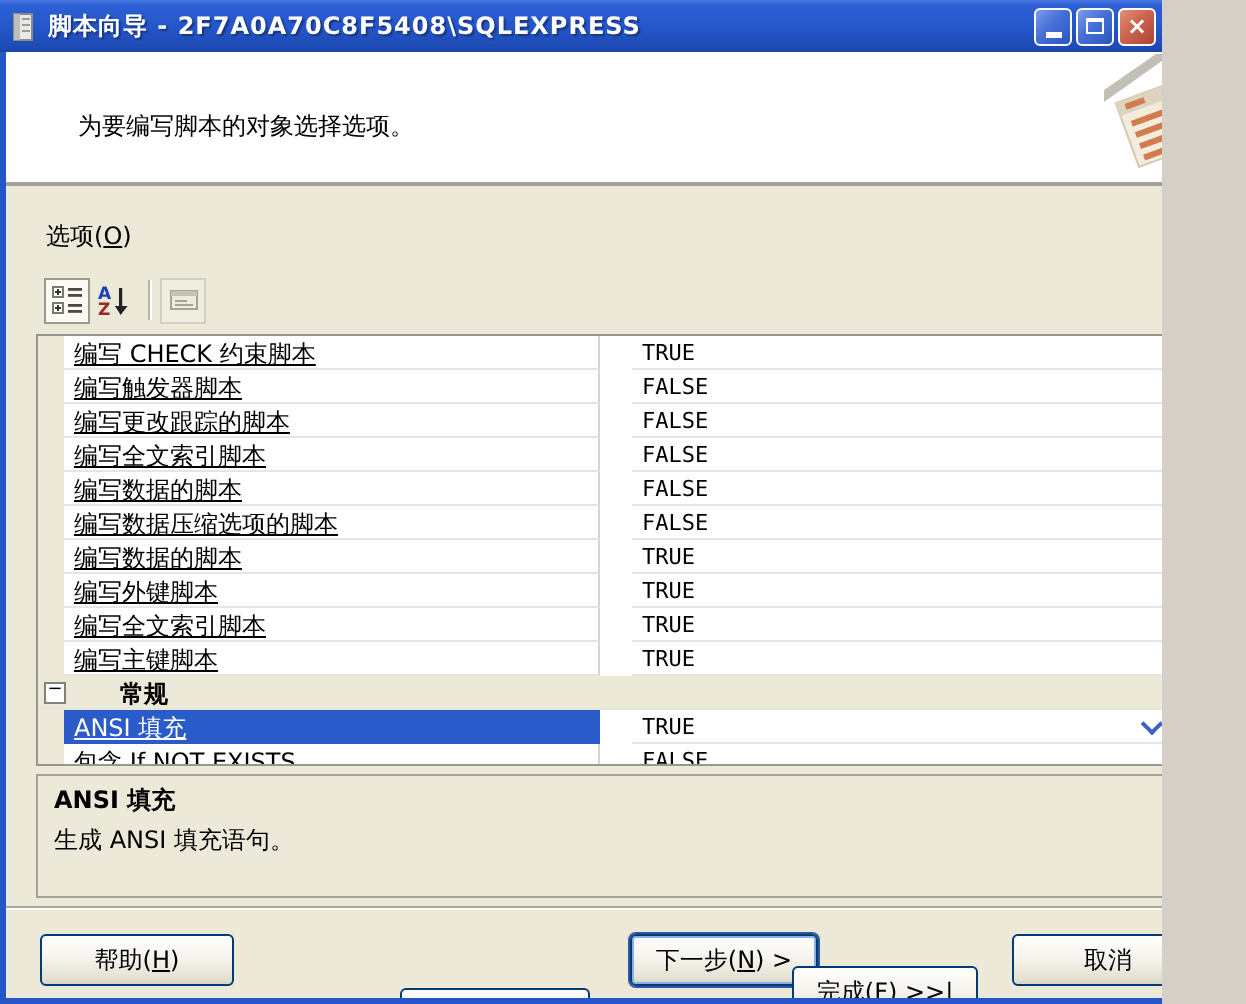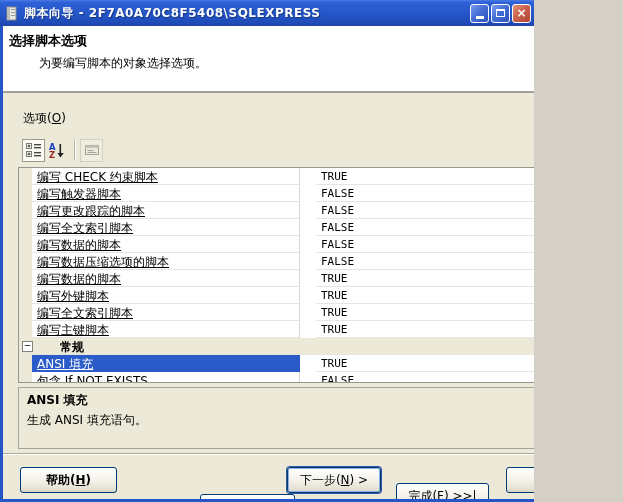--- a/index.html
+++ b/index.html
@@ -1,17 +1,17 @@
 <!DOCTYPE html>
 <html style="--frame: #2456C8; --dialog-bg: #ECE9D8; --selection: #2B5BC8; --grid-bg: #FFFFFF;"><head>
 <meta charset="utf-8">
 <style>
   html,body{margin:0;padding:0;background:#d4d0c8;}
   #window{
-    position:relative;width:534px;height:502px;overflow:hidden;
+    position:relative;width:581px;height:502px;overflow:hidden;
     background:var(--frame,#2456C8);
     font-family:"DejaVu Sans","Liberation Sans",sans-serif;
     font-size:12px;color:#000;
   }
   
   .titlebar{
     position:absolute;left:0;top:0;width:100%;height:26px;
     background:linear-gradient(180deg,#4A7AE4 0%,#2E60D6 10%,#2456C8 55%,#1D4AB4 92%,#1B44A6 100%);
     display:flex;align-items:center;box-sizing:border-box;padding:0 3px 0 5px;
   }
@@ -136,21 +136,20 @@
         <span class="glyph-max"></span>
       </span>
     <span class="winbtn close">
         <span>×</span>
       </span>
   </div>
 
   <div class="content">
 
     <div class="header">
-      <div class="header-title">选择脚本选项</div>
       <div class="header-subtitle">为要编写脚本的对象选择选项。</div>
       <svg class="header-art" viewBox="0 0 64 64">
         <polygon points="0,18 26,0 34,0 0,24" fill="#C2BFB6"></polygon>
         <g transform="rotate(-20 32 32)">
           <rect x="10" y="16" width="42" height="34" fill="#F3ECDC" stroke="#D5CAB2"></rect>
           <rect x="10" y="16" width="42" height="7" fill="#DDD3BE"></rect>
           <rect x="14" y="18" width="10" height="3" fill="#D07C4C"></rect>
           <rect x="14" y="27" width="32" height="3" fill="#D07C4C"></rect>
           <rect x="14" y="33" width="32" height="3" fill="#D07C4C"></rect>
           <rect x="14" y="39" width="32" height="3" fill="#D07C4C"></rect>
@@ -273,20 +272,20 @@
           </div>
       </div>
     </div>
 
     <div class="descpanel">
       <div class="desc-title">ANSI 填充</div>
       <div class="desc-text">生成 ANSI 填充语句。</div>
     </div>
 
     <div class="groove"></div>
-    <button class="btn" style="left:17px;width:97px;font-weight:bold;">帮助(<u>H</u>)</button>
+    <button class="btn" style="left:17px;width:97px;">帮助(<u>H</u>)</button>
     <button class="btn" style="left:197px;width:95px;margin-top:27px;">&lt; 上一步(<u>B</u>)</button>
-    <button class="btn default" style="left:284px;width:94px;">下一步(<u>N</u>) &gt;</button>
+    <button class="btn default" style="left:312px;width:94px;">下一步(<u>N</u>) &gt;</button>
     <button class="btn" style="left:393px;width:93px;margin-top:16px;">完成(<u>F</u>) &gt;&gt;|</button>
     <button class="btn" style="left:503px;width:96px;">取消</button>
 
   </div>
 </div>
 
 </body></html>

